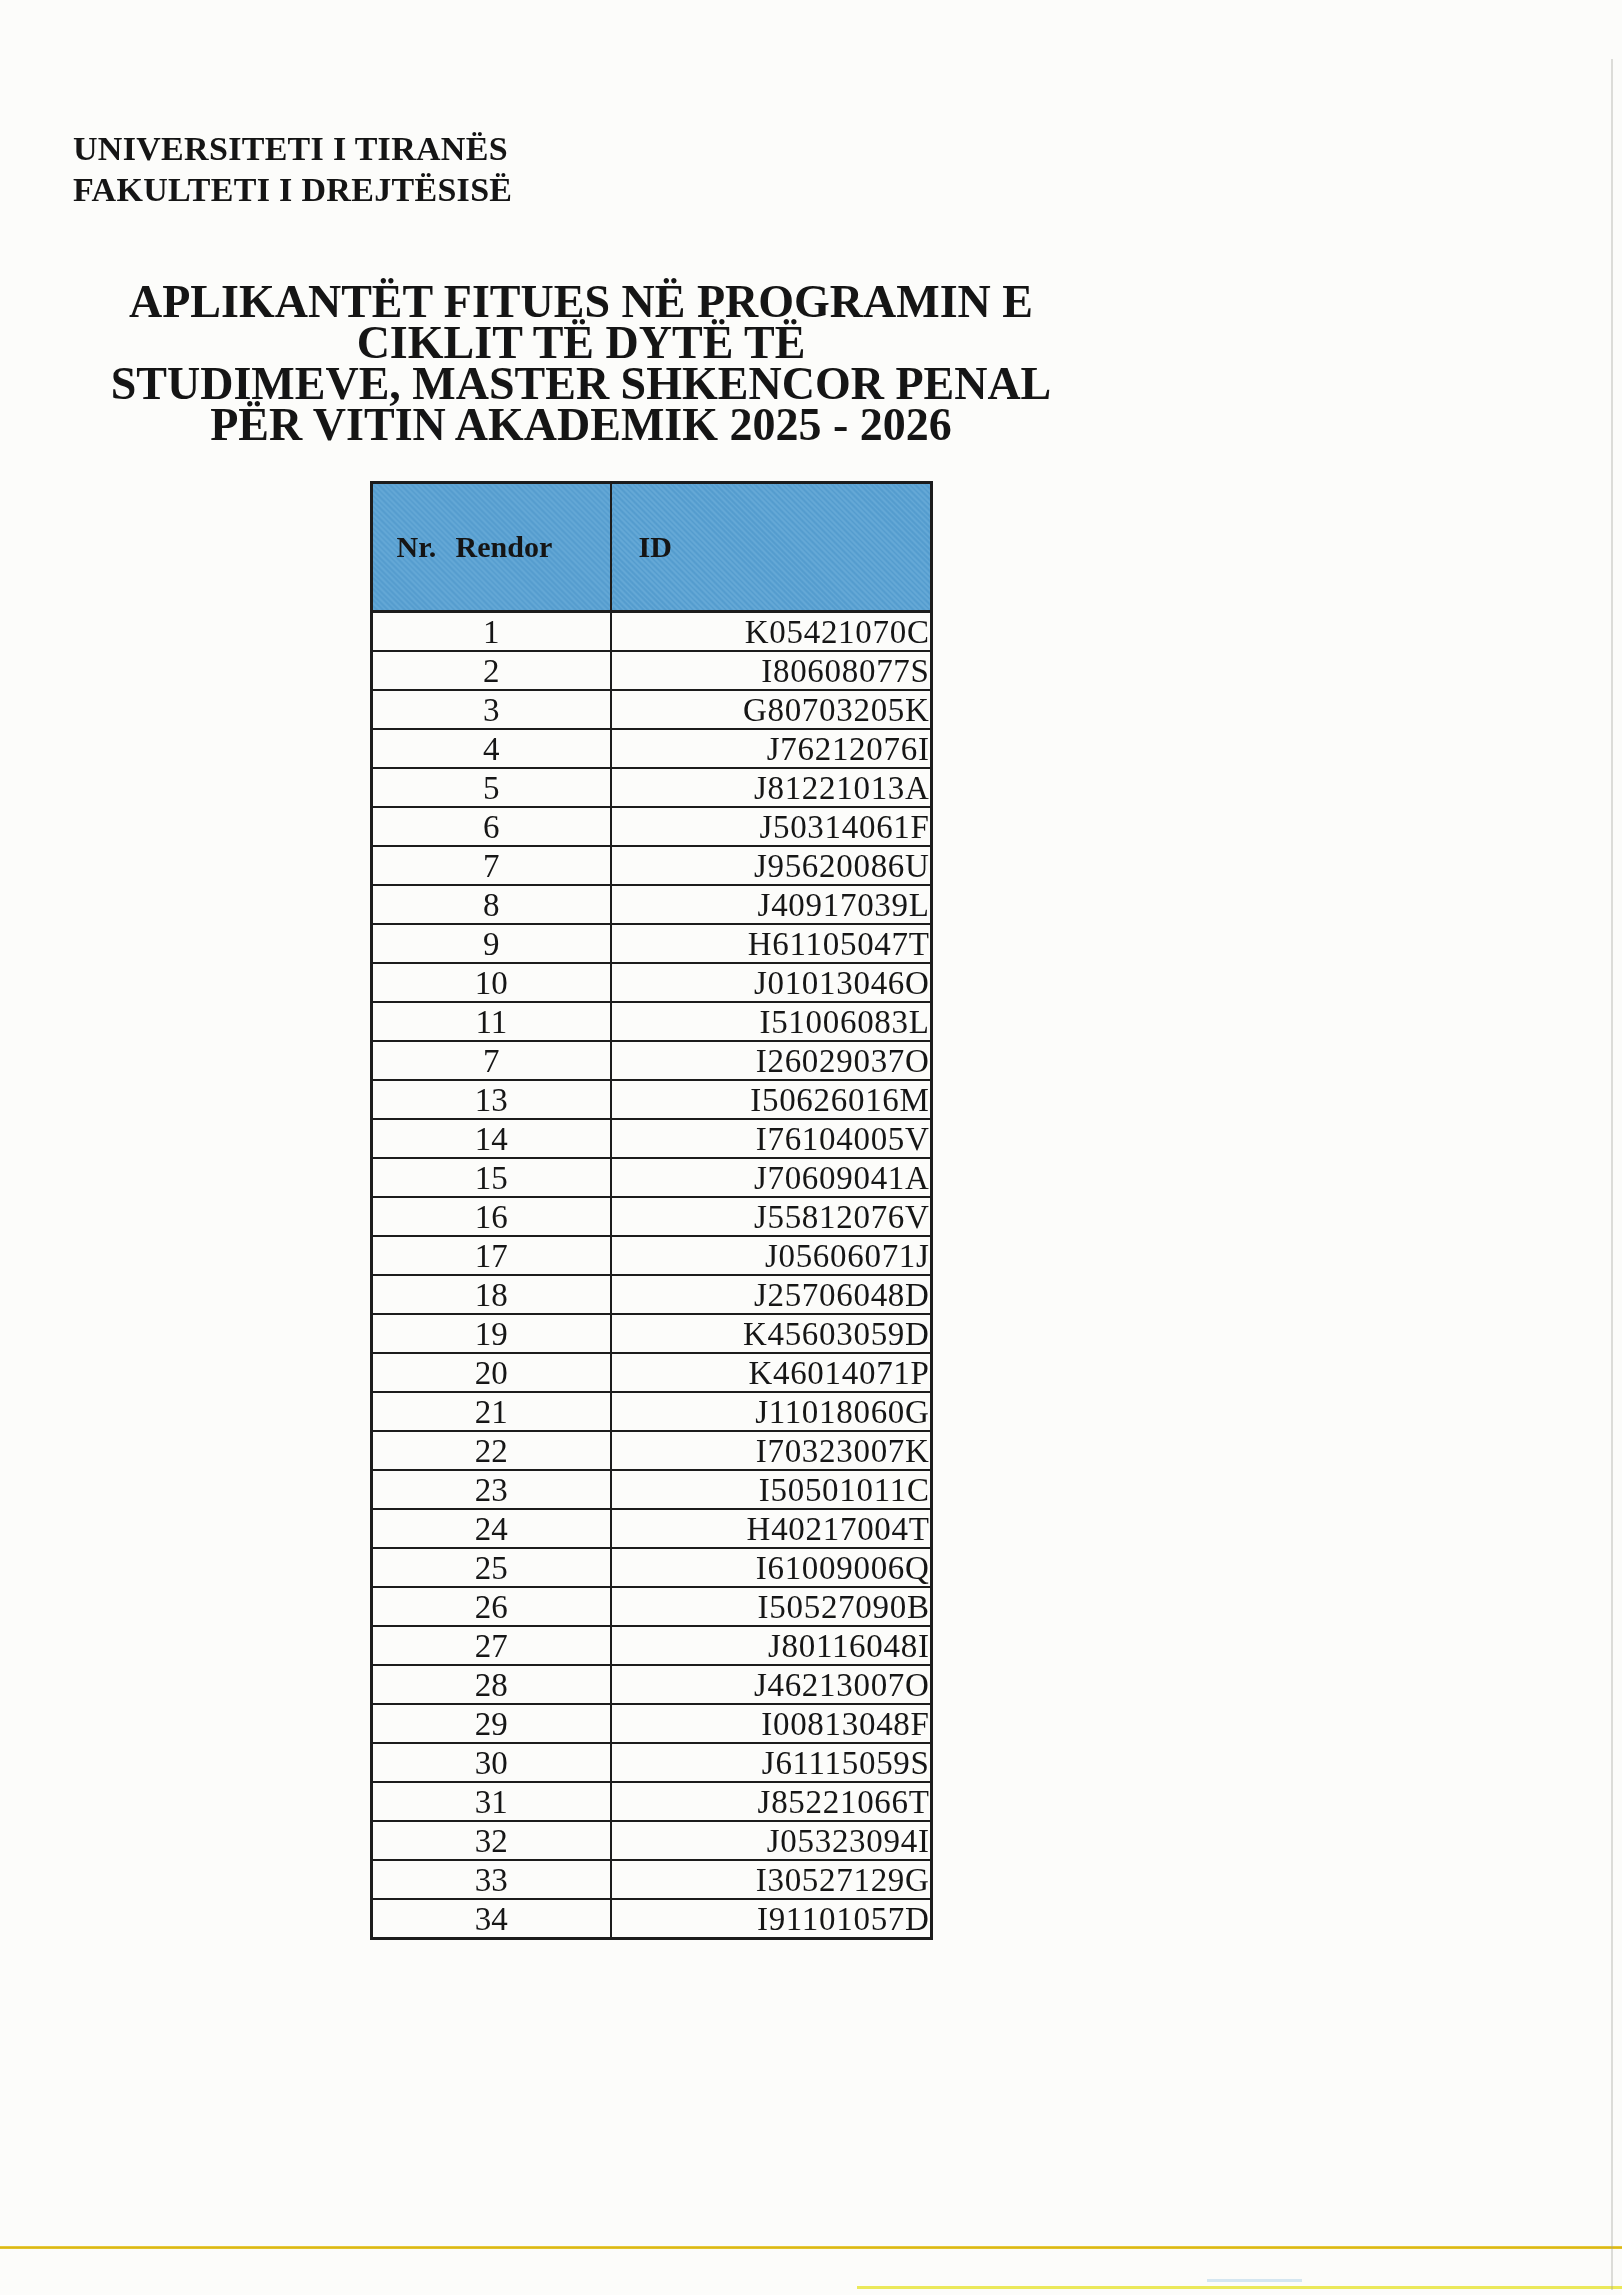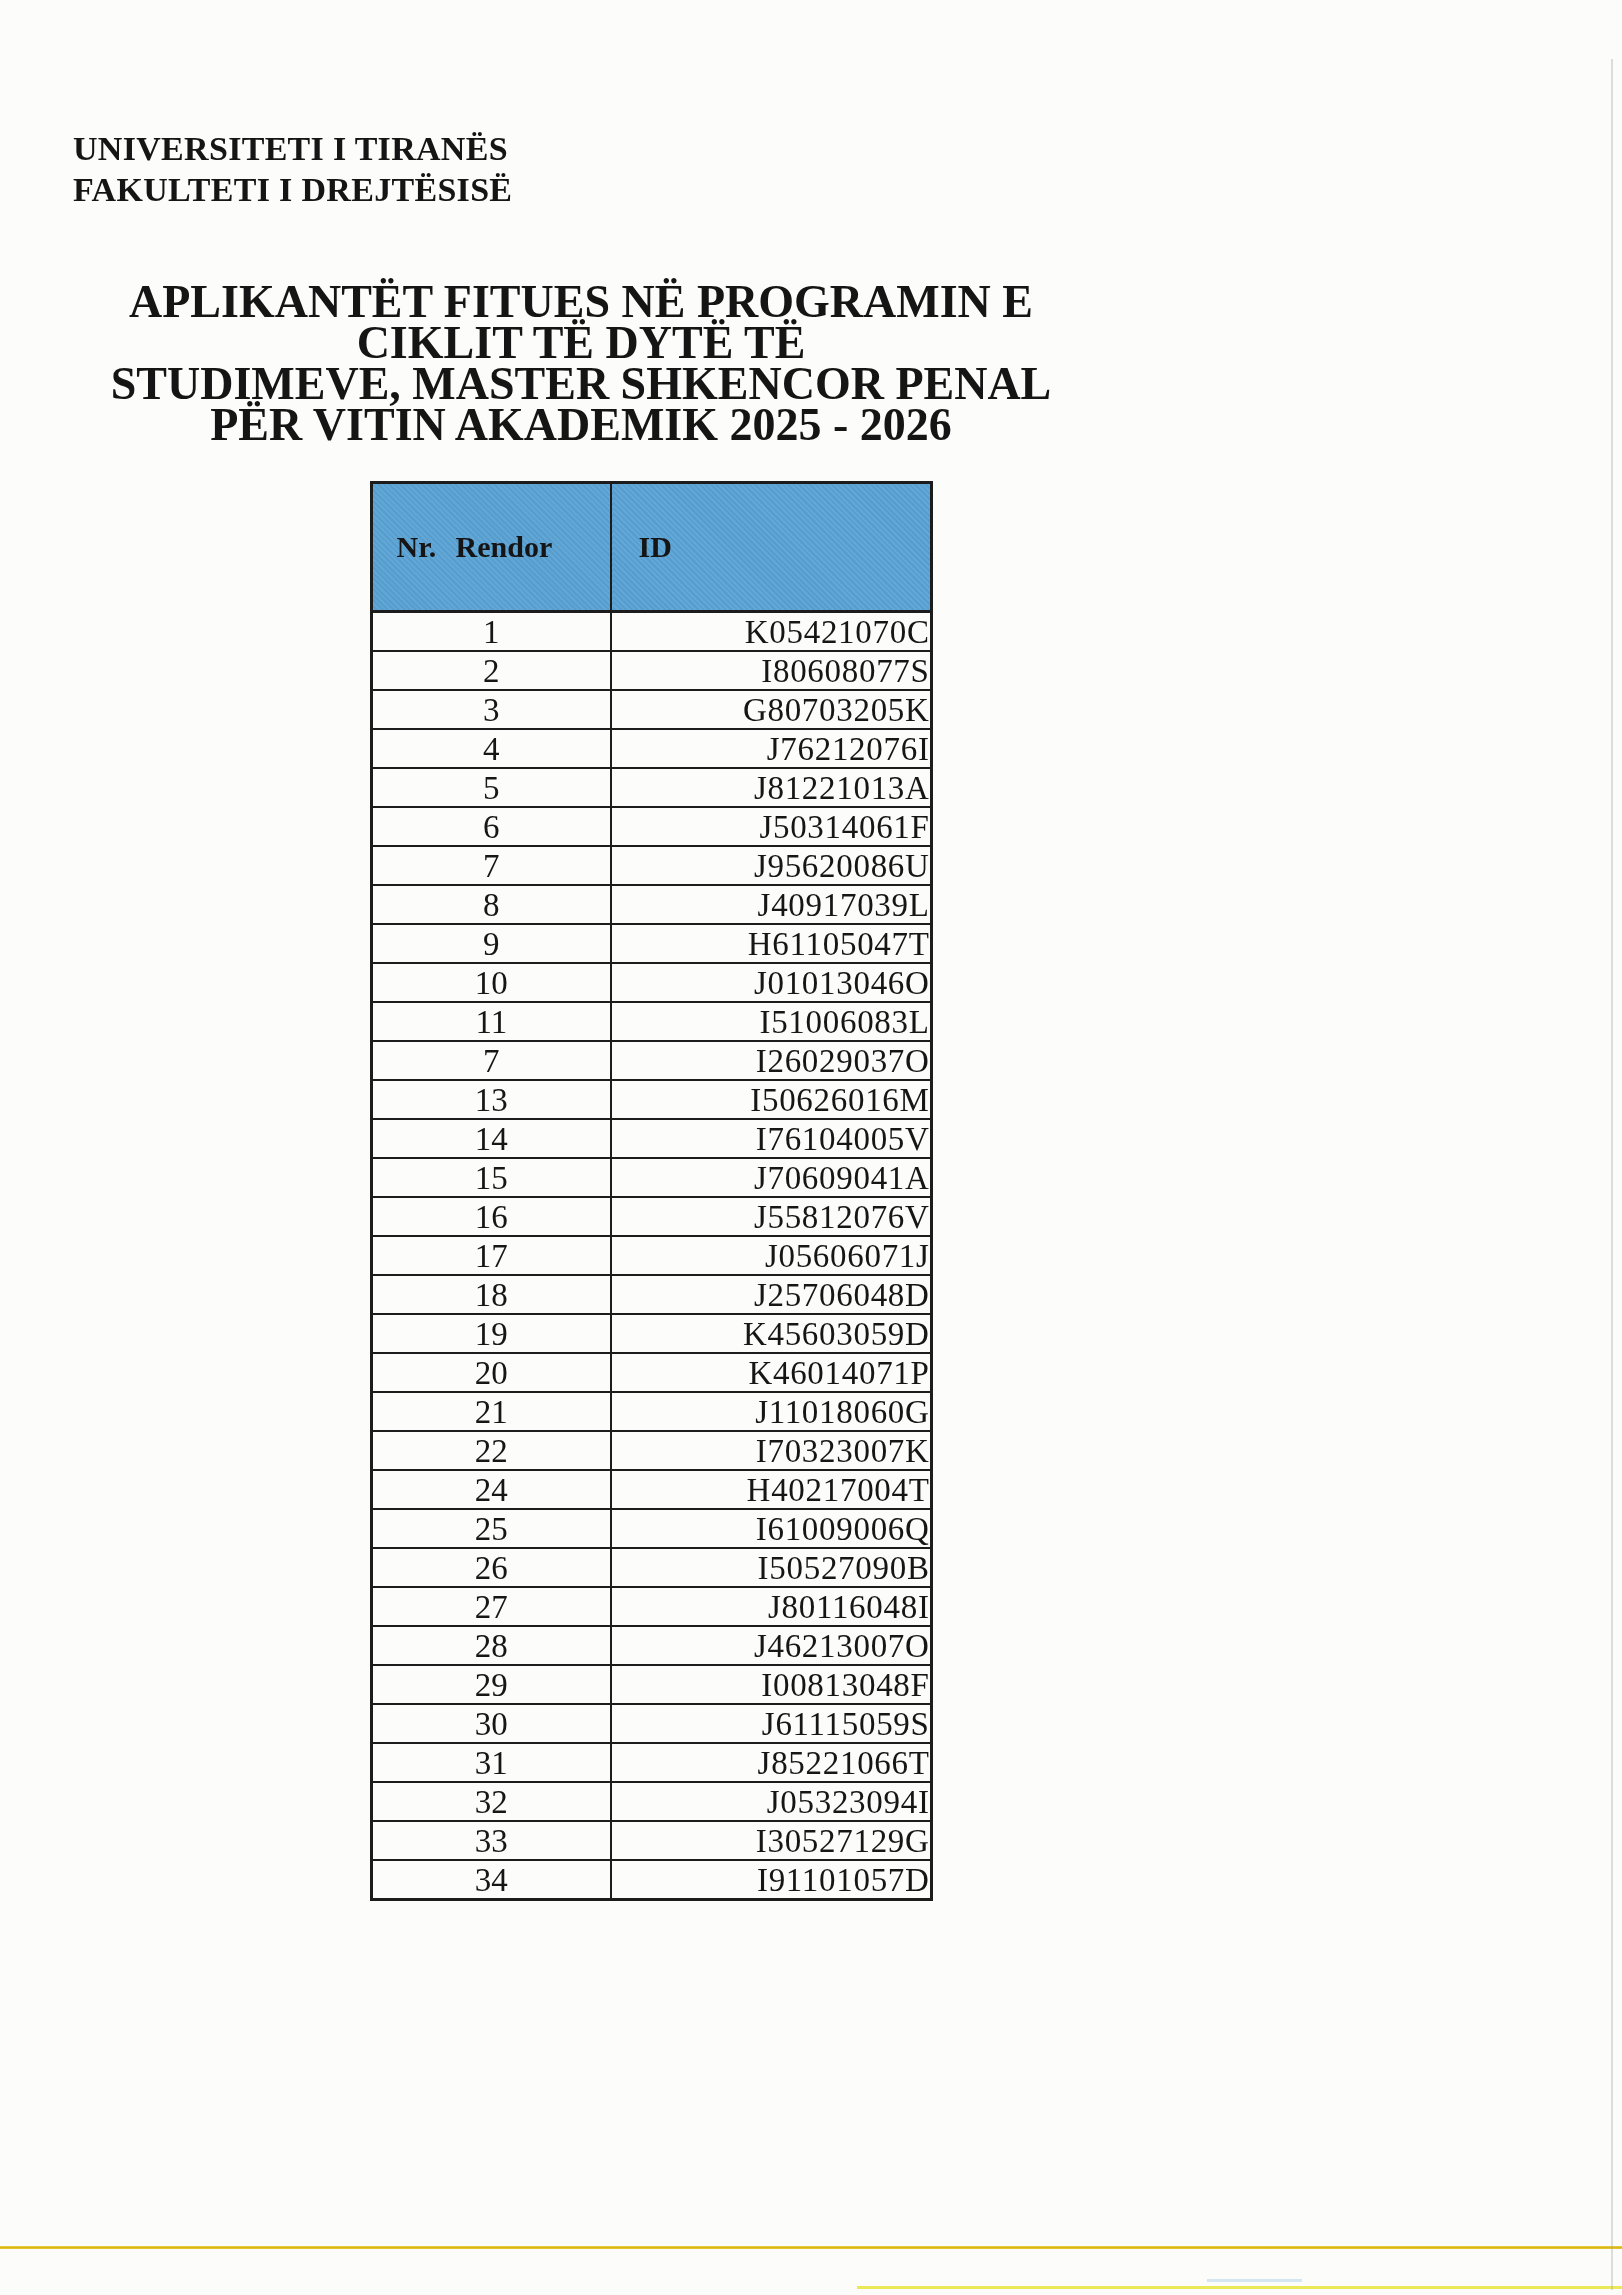--- a/index.html
+++ b/index.html
@@ -234,20 +234,24 @@
         </tr>
         <tr>
           <td class="td-nr">21</td>
           <td class="td-id">J11018060G</td>
         </tr>
         <tr>
           <td class="td-nr">22</td>
           <td class="td-id">I70323007K</td>
         </tr>
         <tr>
+          <td class="td-nr">23</td>
+          <td class="td-id">I50501011C</td>
+        </tr>
+        <tr>
           <td class="td-nr">24</td>
           <td class="td-id">H40217004T</td>
         </tr>
         <tr>
           <td class="td-nr">25</td>
           <td class="td-id">I61009006Q</td>
         </tr>
         <tr>
           <td class="td-nr">26</td>
           <td class="td-id">I50527090B</td>

